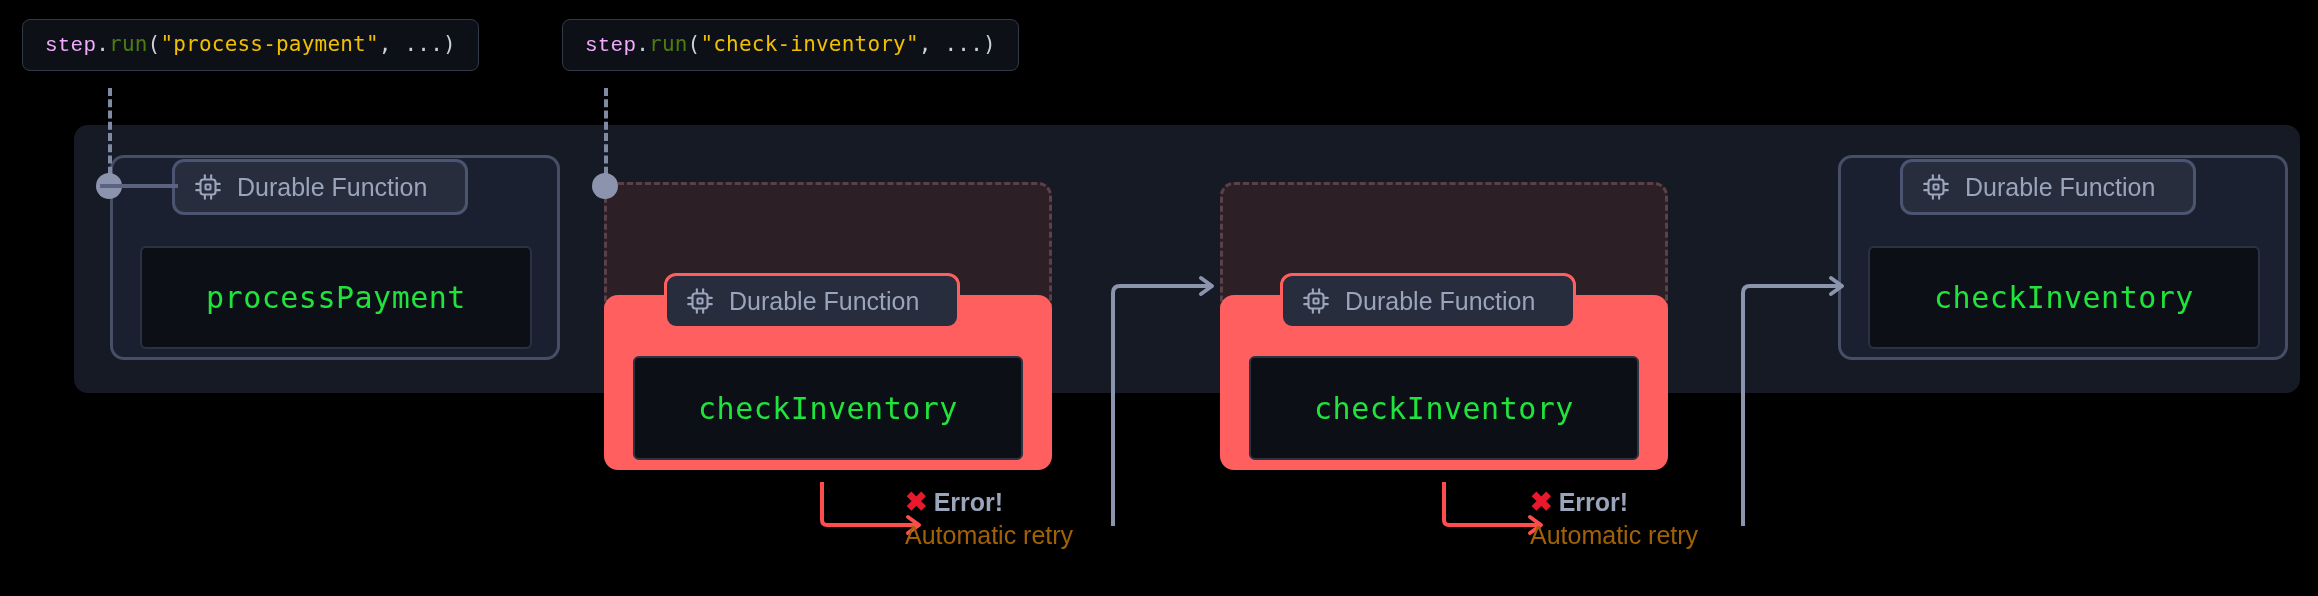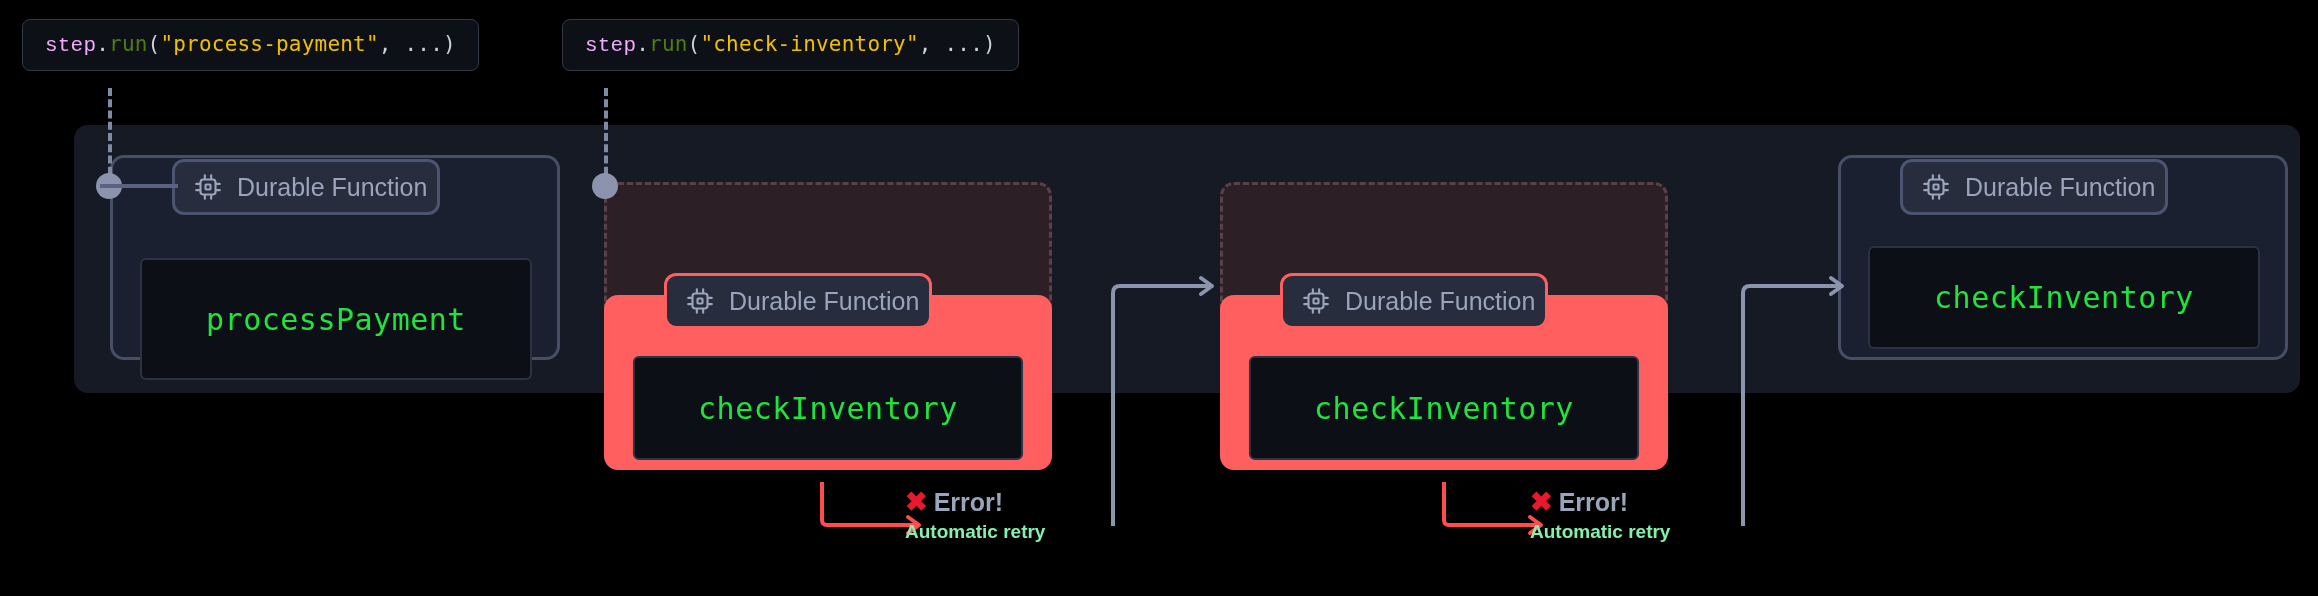--- a/index.html
+++ b/index.html
@@ -96,21 +96,21 @@
 
   
   .badge {
     position: absolute;
     display: flex;
     align-items: center;
     gap: 14px;
     background: #272d3d;
     border: 3px solid #4b5571;
     border-radius: 12px;
-    padding: 10px 10px 10px 18px;
+    padding: 10px 38px 10px 18px;
     z-index: 30;
     white-space: nowrap;
   }
   .badge.error-badge { border-color: #ff5f5f; }
   .badge-label {
     color: #9aa4ba;
     font-size: 25px;
     font-family: "Liberation Sans", sans-serif;
   }
   .chip-icon { display: block; width: 30px; height: 30px; flex: 0 0 30px; }
@@ -145,23 +145,23 @@
     display: flex;
     align-items: center;
     gap: 6px;
     font-size: 25px;
     color: #9aa4ba;
     font-weight: 700;
     white-space: nowrap;
   }
   .err-x { color: #e8192c; font-size: 27px; line-height: 1; }
   .error-line2 {
-    font-size: 19px;
-    color: #86efac;
-    font-weight: 700;
+    font-size: 25px;
+    color: #a16207;
+    font-weight: 400;
     white-space: nowrap;
   }
 
   .conn-svg { position: absolute; z-index: 44; overflow: visible; }
 </style>
 </head>
 <body>
 
 <div id="stage">
 
@@ -180,21 +180,21 @@
   <div class="node-dot" style="left:592px; top:173px;"></div>
 
   <div id="run-panel"></div>
 
   <svg class="conn-svg" style="left:100px; top:180px;" width="80" height="14">
     <line x1="0" y1="6" x2="78" y2="6" stroke="#5a6480" stroke-width="4"></line>
   </svg>
 
   <div class="fn-card neutral" style="left:110px; top:155px; width:450px; height:205px;">
   </div>
-  <div class="code-plate" style="left:140px; top:258px; width:392px; height:122px;">
+  <div class="code-plate" style="left:140px; top:246px; width:392px; height:103px;">
     <span class="fn-name">processPayment</span>
   </div>
   <div class="badge" style="left:172px; top:159px;">
     <span class="chip-icon">
       <svg viewBox="0 0 24 24" width="30" height="30" fill="none" stroke="#9aa4ba" stroke-width="1.7" stroke-linecap="round">
         <rect x="6" y="6" width="12" height="12" rx="2.2"></rect>
         <rect x="10" y="10" width="4" height="4" rx="0.6"></rect>
         <line x1="9.5" y1="2.6" x2="9.5" y2="5.4"></line>
         <line x1="14.5" y1="2.6" x2="14.5" y2="5.4"></line>
         <line x1="9.5" y1="18.6" x2="9.5" y2="21.4"></line>

